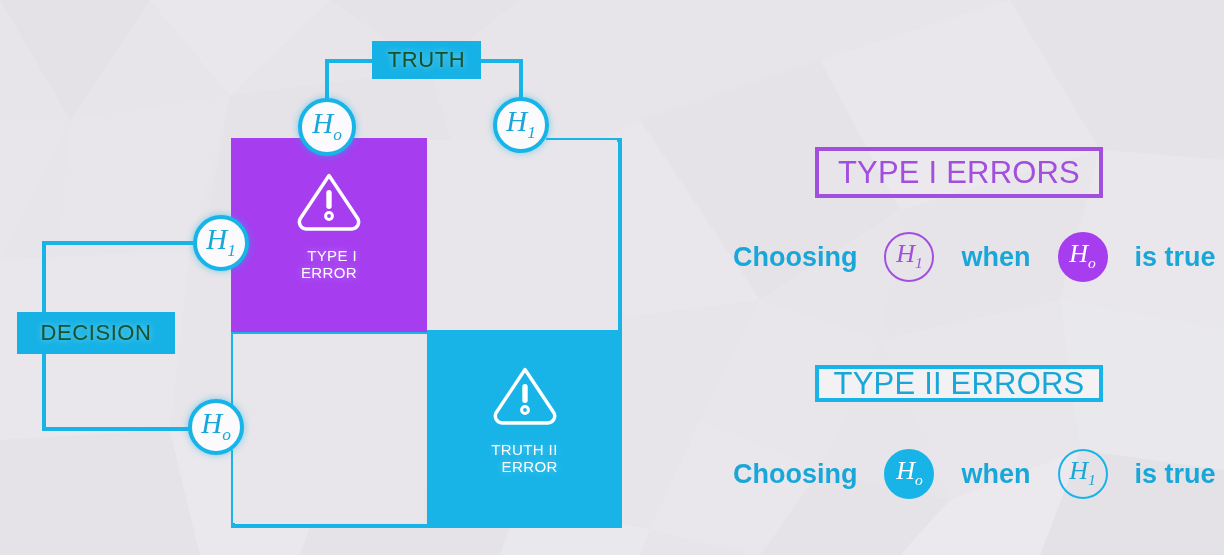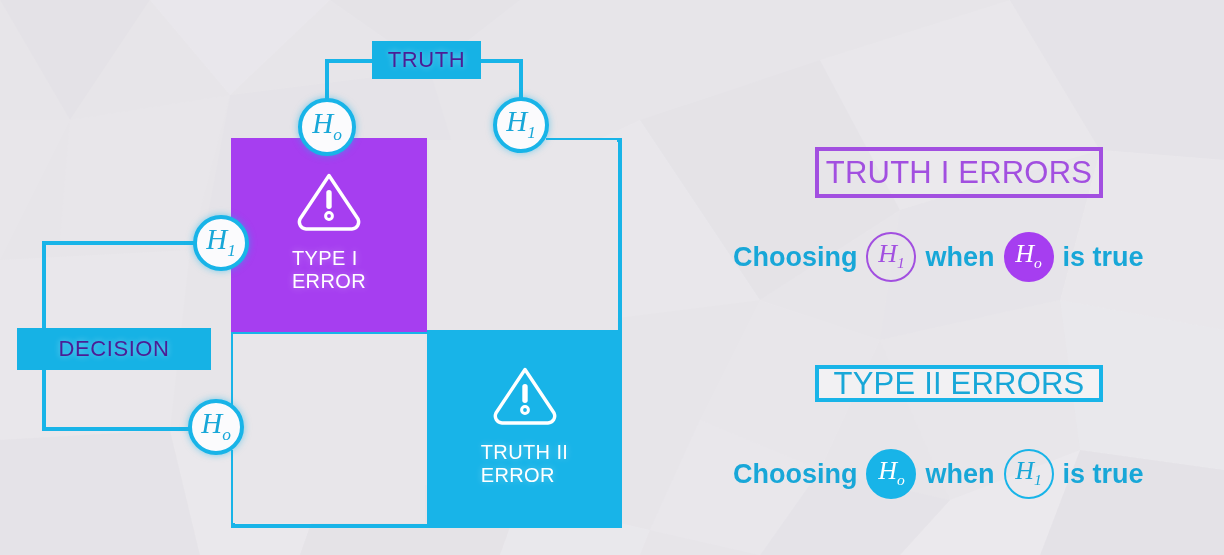--- a/index.html
+++ b/index.html
@@ -11,21 +11,21 @@
   
   #bg{position:absolute;inset:0;z-index:0;}
 
   
   #stage{position:absolute;inset:0;z-index:2;}
 
   .abs{position:absolute;}
 
   
   .flat-label{
-    background:#16b2e5;color:#4c1d95;
+    background:#16b2e5;color:#14532d;
     display:flex;align-items:center;justify-content:center;
     letter-spacing:.6px;
     text-shadow:0 0 6px rgba(255,255,255,.45);
     font-weight:400;
     text-align:center;
   }
 
   
   .line{background:#18b4e8;}
   .line.v{width:4px;}
@@ -52,39 +52,39 @@
   .quad.purple{background:#a63ef0;}
   .quad.cyan{background:#18b4e8;}
   .quad.empty{background:#e8e6ea;}
   .quad-inner{
     position:absolute;left:0;right:0;
     display:flex;flex-direction:column;align-items:center;
     color:#ffffff;
   }
   .warn-ico{display:block;}
   .quad-text{
-    margin-top:15px;text-align:left;line-height:1.16;
-    font-size:20px;letter-spacing:.4px;font-weight:400;
+    margin-top:15px;text-align:right;line-height:1.16;
+    font-size:15px;letter-spacing:.4px;font-weight:400;
     text-shadow:0 0 7px rgba(255,255,255,.35);
   }
 
   
   .hdr-box{
     box-sizing:border-box;
     display:flex;align-items:center;justify-content:center;
     font-size:31px;letter-spacing:.2px;font-weight:400;
   }
   .hdr-box.type1{border:4px solid #a24fe0;color:#a24fe0;background:rgba(255,255,255,.10);}
   .hdr-box.type2{border:4px solid #18b4e8;color:#18a7d8;background:rgba(255,255,255,.45);}
 
   .caption{
     display:flex;align-items:center;
     font-size:27px;color:#18a7d8;font-weight:700;white-space:nowrap;
   }
-  .caption .w{margin:0 9px;}
+  .caption .w{margin:0 27px;}
   .cbubble{
     width:50px;height:50px;border-radius:50%;
     display:flex;align-items:center;justify-content:center;
     box-sizing:border-box;flex:0 0 auto;
   }
   .cbubble .hyp{
     font-family:"Liberation Serif",serif;font-style:italic;
     font-size:26px;line-height:1;font-weight:400;position:relative;top:-1px;
   }
   .cbubble .hyp sub{font-size:.6em;}
@@ -132,21 +132,21 @@
   <div class="abs line h" style="left:477px;top:59px;width:46px;"></div>
   <div class="abs line v" style="left:325px;top:59px;height:45px;"></div>
   <div class="abs line v" style="left:519px;top:59px;height:45px;"></div>
 
   <div class="abs flat-label" style="left:372px;top:41px;width:109px;height:38px;font-size:22px;">TRUTH</div>
 
   <div class="abs line v" style="left:42px;top:241px;height:190px;"></div>
   <div class="abs line h" style="left:42px;top:241px;width:155px;"></div>
   <div class="abs line h" style="left:42px;top:427px;width:150px;"></div>
 
-  <div class="abs flat-label" style="left:17px;top:328px;width:194px;height:42px;font-size:22px;">DECISION</div>
+  <div class="abs flat-label" style="left:17px;top:312px;width:158px;height:42px;font-size:22px;">DECISION</div>
 
   <div class="abs line h" style="left:546px;top:138px;width:76px;"></div>
   <div class="abs line h" style="left:231px;top:138px;width:70px;"></div>
   <div class="abs line v" style="left:618px;top:138px;height:390px;"></div>
   <div class="abs line v" style="left:231px;top:332px;height:73px;"></div>
   <div class="abs line v" style="left:231px;top:450px;height:78px;"></div>
   <div class="abs line h" style="left:231px;top:524px;width:391px;"></div>
   <div class="abs line v" style="left:231px;top:138px;height:60px;"></div>
   <div class="abs line v" style="left:231px;top:288px;height:44px;"></div>
   <div class="abs line h" style="left:231px;top:330px;width:391px;"></div>
@@ -201,21 +201,21 @@
     </span>
   </div>
 
   <div class="abs node" style="left:188px;top:399px;width:56px;height:56px;">
     <span class="hyp">
       <span>H</span><sub>o</sub>
     </span>
   </div>
 
   <div class="abs hdr-box type1" style="left:815px;top:147px;width:288px;height:51px;">
-    <span>TRUTH I ERRORS</span>
+    <span>TYPE I ERRORS</span>
   </div>
 
   <div class="abs caption" style="left:733px;top:230px;height:54px;">
     <span class="w" style="margin-left:0;">Choosing</span>
     <span class="cbubble outline-purple">
       <span class="hyp">
         <span>H</span><sub>1</sub>
       </span>
     </span>
     <span class="w">when</span>

